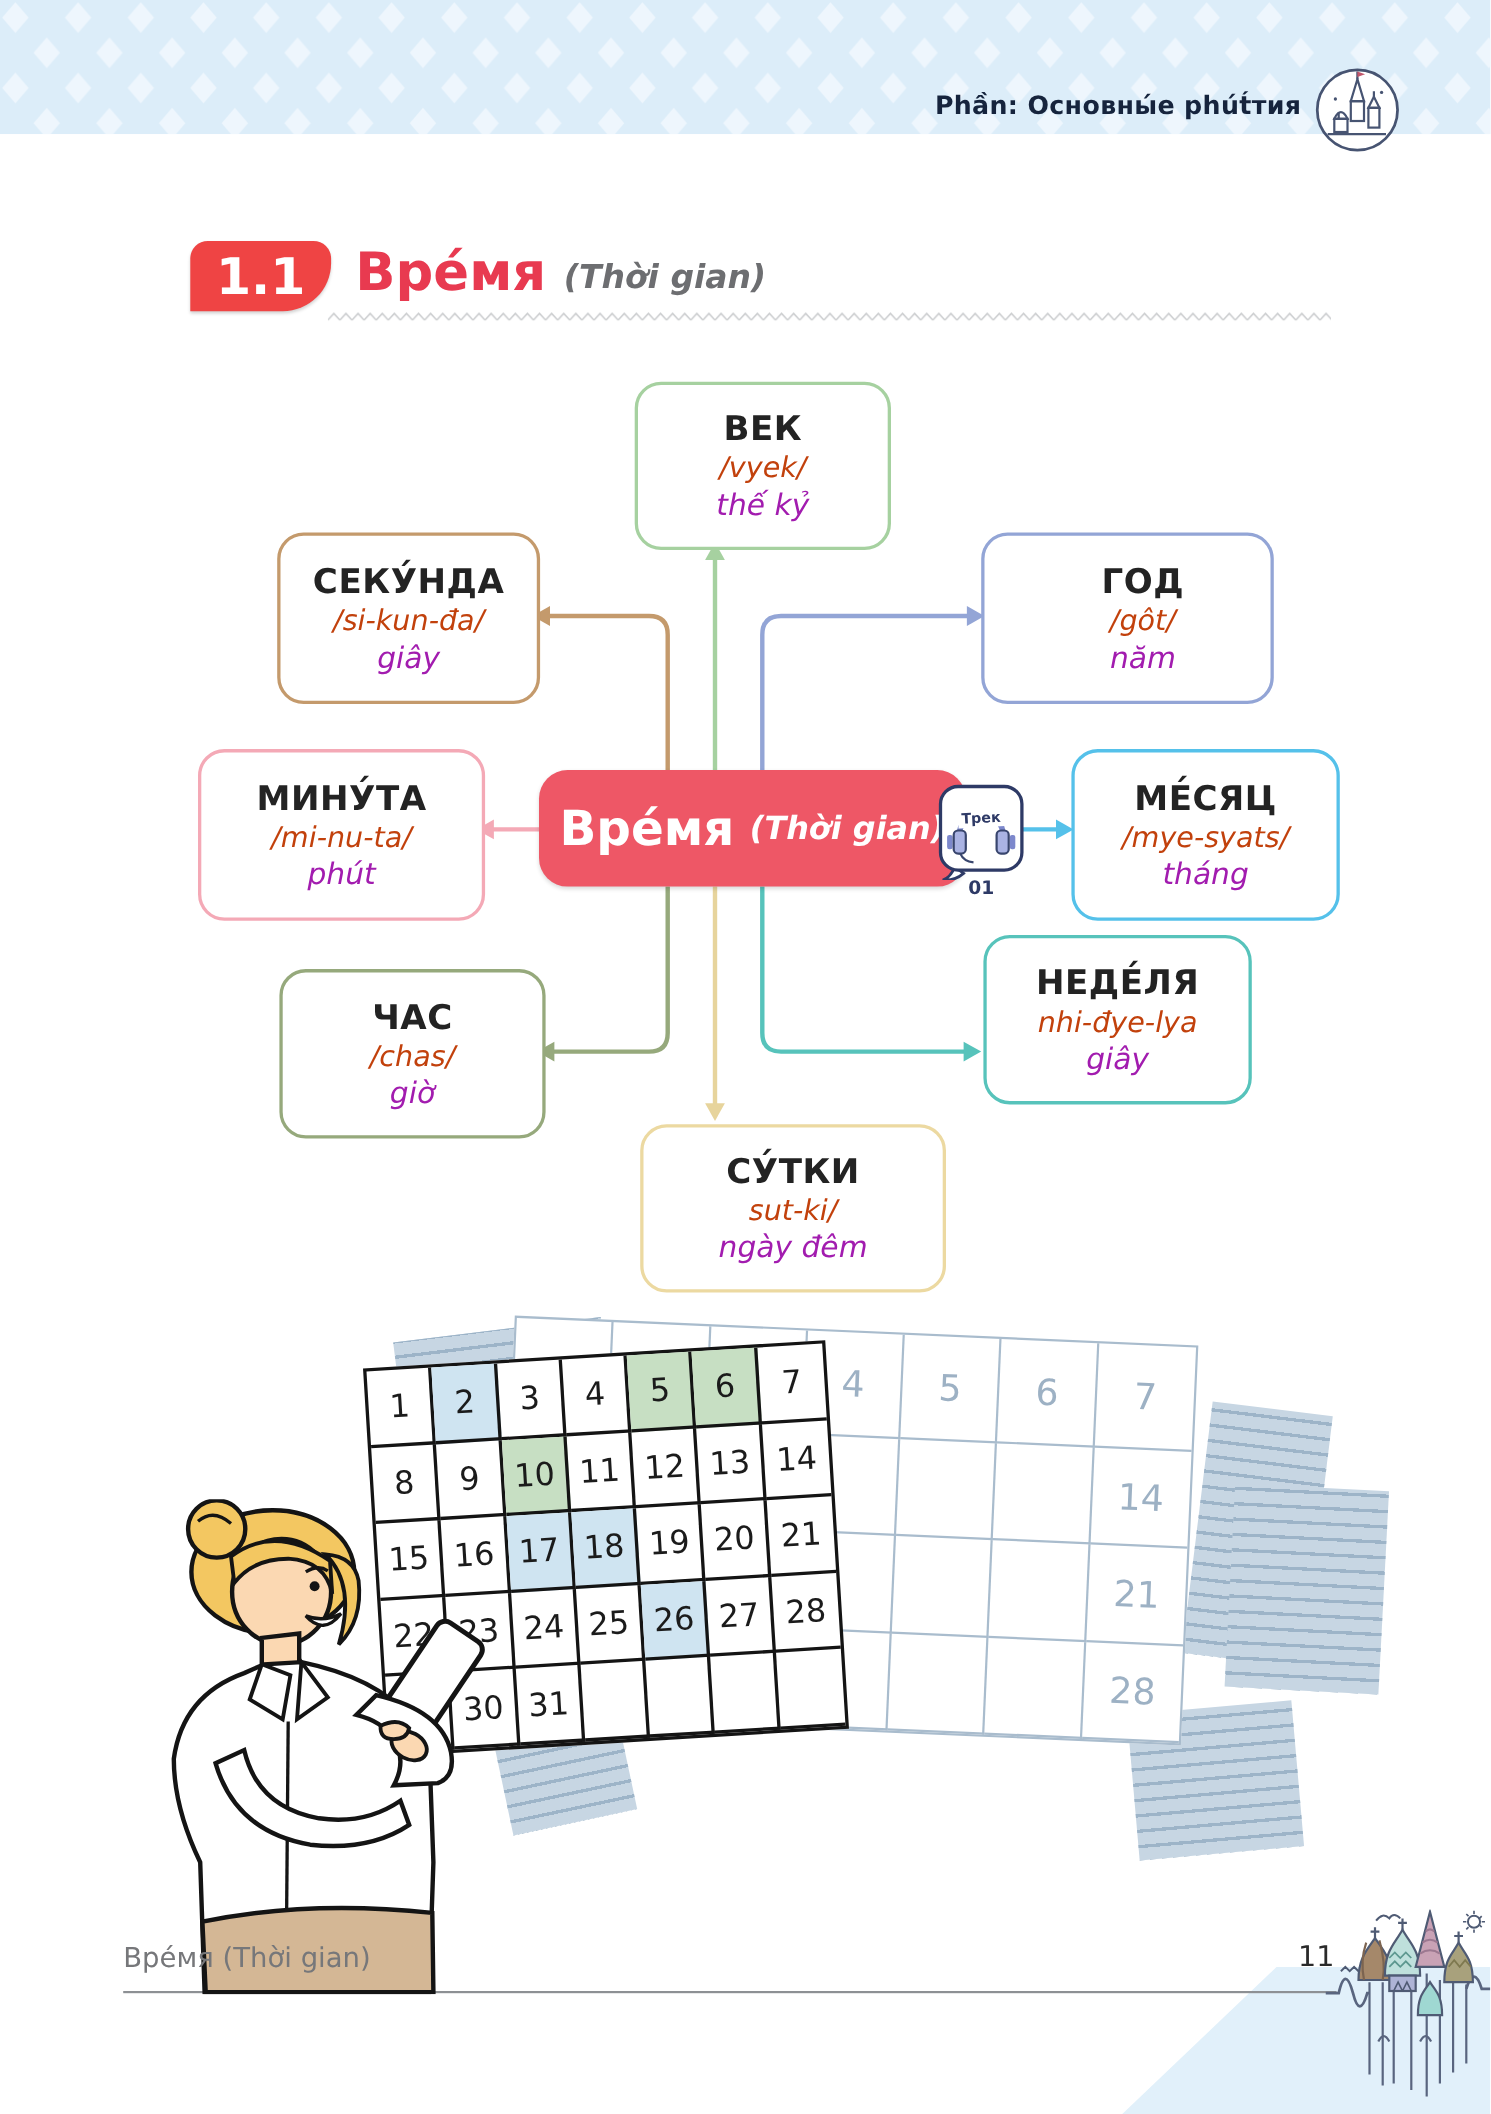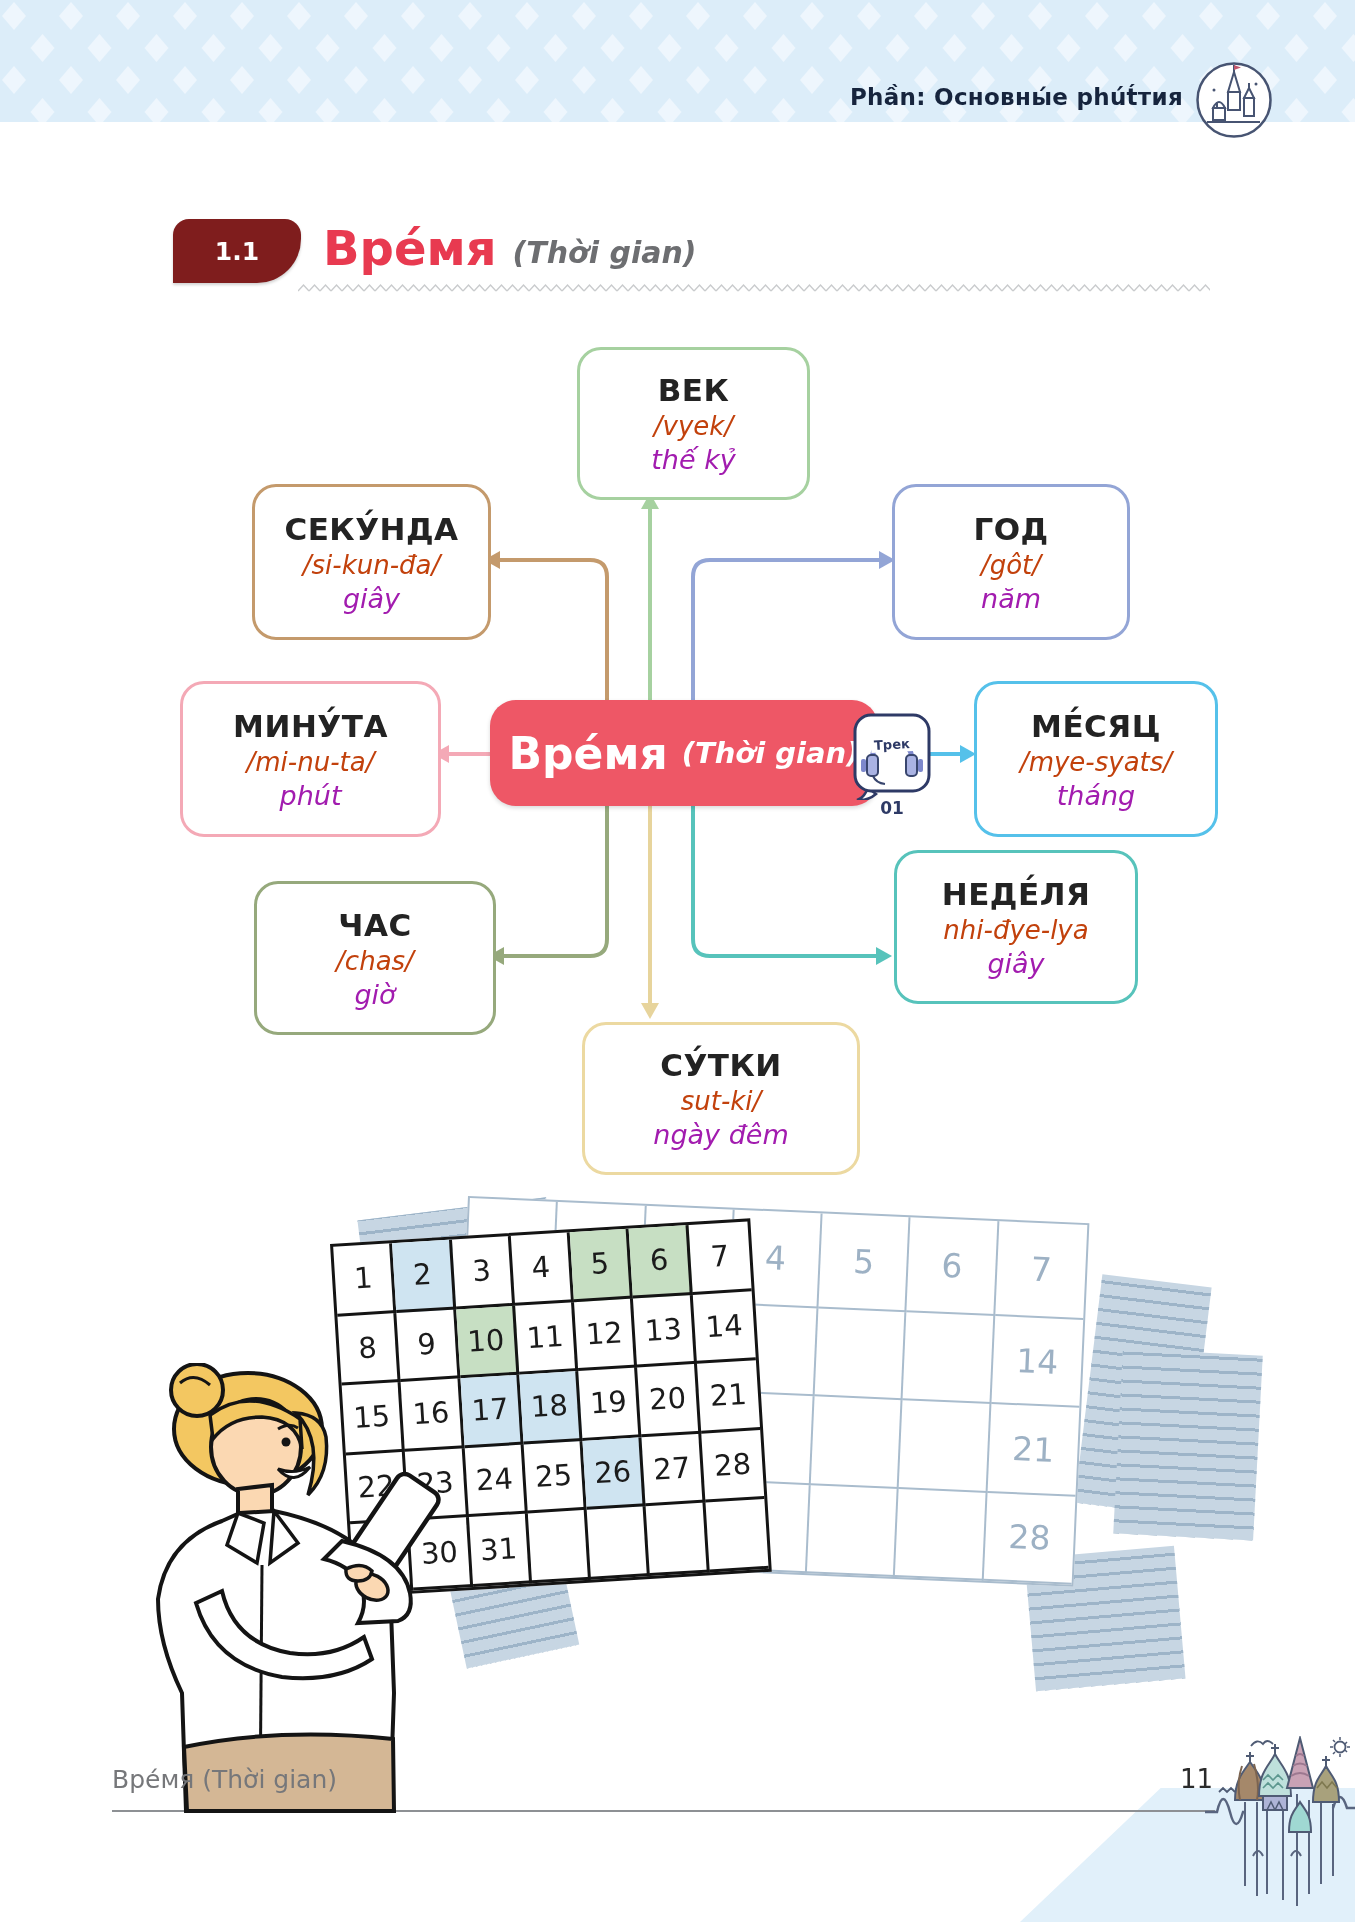--- a/index.html
+++ b/index.html
@@ -5,37 +5,37 @@
   html,body{margin:0;padding:0;}
   body{width:1355px;height:1922px;position:relative;background:#fff;overflow:hidden;
        font-family:"DejaVu Sans","Liberation Sans",sans-serif;}
 
   
   .band{position:absolute;left:0;top:0;width:1355px;height:122px;}
   .band-label{position:absolute;right:172px;top:84px;font-size:23px;font-weight:600;color:#16243d;letter-spacing:.3px;}
   .band-icon{position:absolute;left:1194px;top:60px;width:80px;height:80px;}
 
   
-  .sec-badge{position:absolute;left:173px;top:219px;width:128px;height:64px;background:#7f1d1d;
+  .sec-badge{position:absolute;left:173px;top:219px;width:128px;height:64px;background:#ef4444;
      border-radius:16px 16px 44px 0;display:flex;align-items:center;justify-content:center;
-     color:#fff;font-size:25px;font-weight:bold;box-shadow:0 2px 3px rgba(0,0,0,.18);}
+     color:#fff;font-size:46px;font-weight:bold;box-shadow:0 2px 3px rgba(0,0,0,.18);}
   .title-line{position:absolute;left:323px;top:204px;height:76px;display:flex;align-items:flex-end;gap:16px;}
   .title-main{font-size:48px;font-weight:bold;color:#e83a50;line-height:1;padding-bottom:8px;}
   .title-sub{font-size:30px;font-style:italic;font-weight:600;color:#6d6e71;line-height:1;padding-bottom:12px;}
   .zigzag{position:absolute;left:298px;top:283px;}
 
   
   .node{position:absolute;background:#fff;border:3.5px solid;border-radius:24px;
         display:flex;flex-direction:column;align-items:center;justify-content:center;gap:3px;z-index:2;}
   .node .w{font-weight:bold;font-size:31px;color:#232323;letter-spacing:.5px;}
   .node .p{font-size:26px;color:#c2410c;font-style:italic;}
   .node .t{font-size:27px;font-style:italic;color:#a21caf;}
   .n-vek{left:577px;top:347px;width:227px;height:147px;border-color:#a6d1a0;}
   .n-sekunda{left:252px;top:484px;width:233px;height:150px;border-color:#c49a6c;}
-  .n-god{left:892px;top:484px;width:232px;height:150px;border-color:#93a5d6;}
+  .n-god{left:892px;top:484px;width:232px;height:150px;border-color:#93a5d6;padding-left:28px;}
   .n-minuta{left:180px;top:681px;width:255px;height:150px;border-color:#f4a9b6;}
   .n-mesyats{left:974px;top:681px;width:238px;height:150px;border-color:#55c1ea;}
   .n-chas{left:254px;top:881px;width:236px;height:148px;border-color:#96a97c;}
   .n-nedelya{left:894px;top:850px;width:238px;height:148px;border-color:#57c3bb;}
   .n-sutki{left:582px;top:1022px;width:272px;height:147px;border-color:#ecd9a1;}
   .center-node{position:absolute;left:490px;top:700px;width:388px;height:106px;background:#ee5766;
         border-radius:26px;display:flex;align-items:center;justify-content:center;gap:14px;z-index:2;
         box-shadow:0 2px 4px rgba(0,0,0,.15);}
   .center-node .ct{font-size:44px;font-weight:bold;color:#fff;}
   .center-node .cs{font-size:29px;font-style:italic;font-weight:600;color:#fff;}

